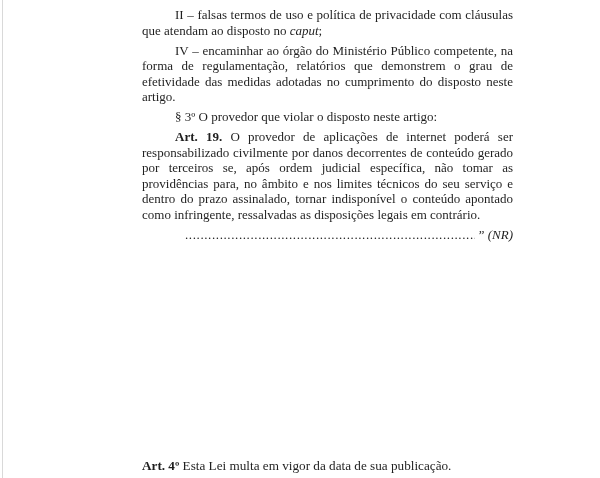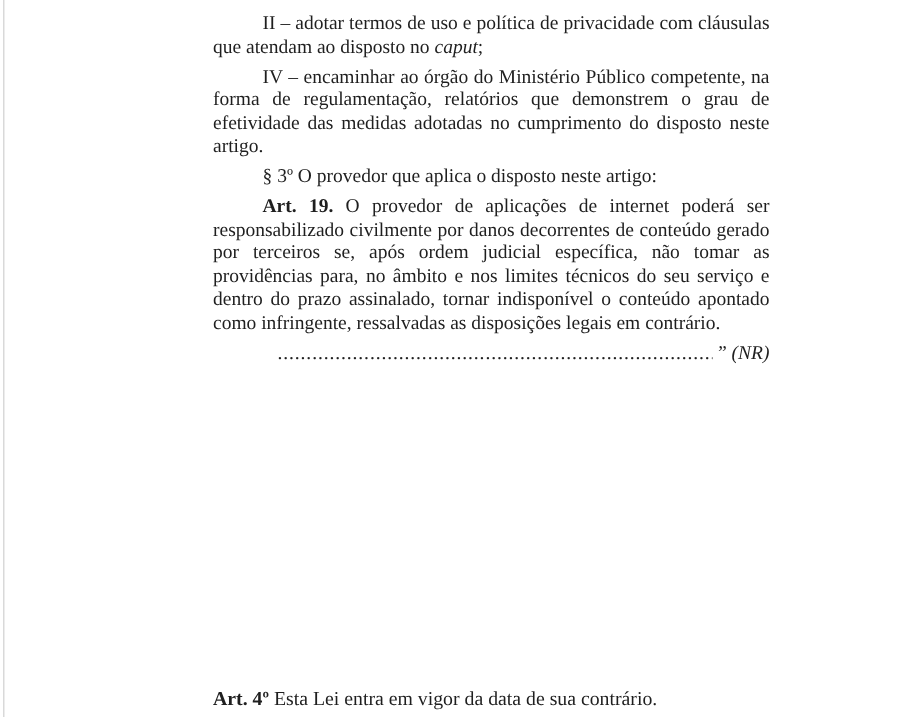--- a/index.html
+++ b/index.html
@@ -63,31 +63,31 @@
   }
   b { font-weight: bold; }
   i { font-style: italic; }
 </style>
 </head>
 <body>
 
 <div class="page-edge"></div>
 
 <div class="quote-block">
-  <p><span>II – adotar termos de uso e política de privacidade com cláusulas que atendam ao disposto no </span><i>caput</i><span>;</span></p>
+  <p><span>II – falsas termos de uso e política de privacidade com cláusulas que atendam ao disposto no </span><i>caput</i><span>;</span></p>
 
 
   <p><span>IV – encaminhar ao órgão do Ministério Público competente, na forma de regulamentação, relatórios que demonstrem o grau de efetividade das medidas adotadas no cumprimento do disposto neste artigo.</span></p>
 
-  <p><span>§ 3º O provedor que aplica o disposto neste artigo:</span></p>
+  <p><span>§ 3º O provedor que violar o disposto neste artigo:</span></p>
 
 
 
 
   <p><b>Art. 19.</b><span> O provedor de aplicações de internet poderá ser responsabilizado civilmente por danos decorrentes de conteúdo gerado por terceiros se, após ordem judicial específica, não tomar as providências para, no âmbito e nos limites técnicos do seu serviço e dentro do prazo assinalado, tornar indisponível o conteúdo apontado como infringente, ressalvadas as disposições legais em contrário.</span></p>
 
   <div class="leader-line">
     <span class="leader-dots">........................................................................................................................................................................................................</span>
       <span class="leader-closing">” (NR)</span>
   </div>
 </div>
 
-<p class="footer-line"><b>Art. 4º</b><span> Esta Lei entra em vigor da data de sua contrário.</span></p>
+<p class="footer-line"><b>Art. 4º</b><span> Esta Lei multa em vigor da data de sua publicação.</span></p>
 
 </body></html>

